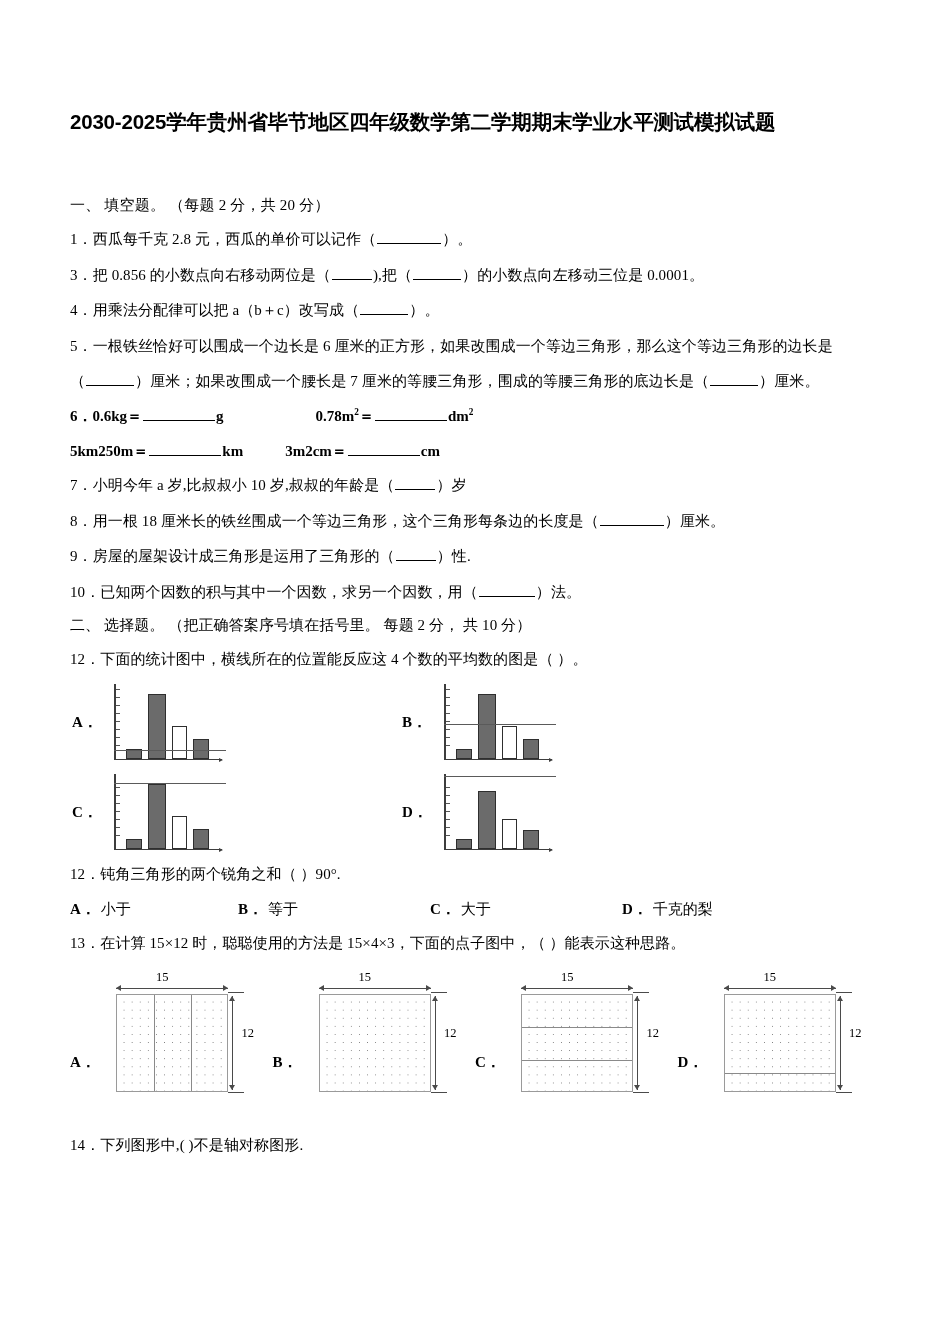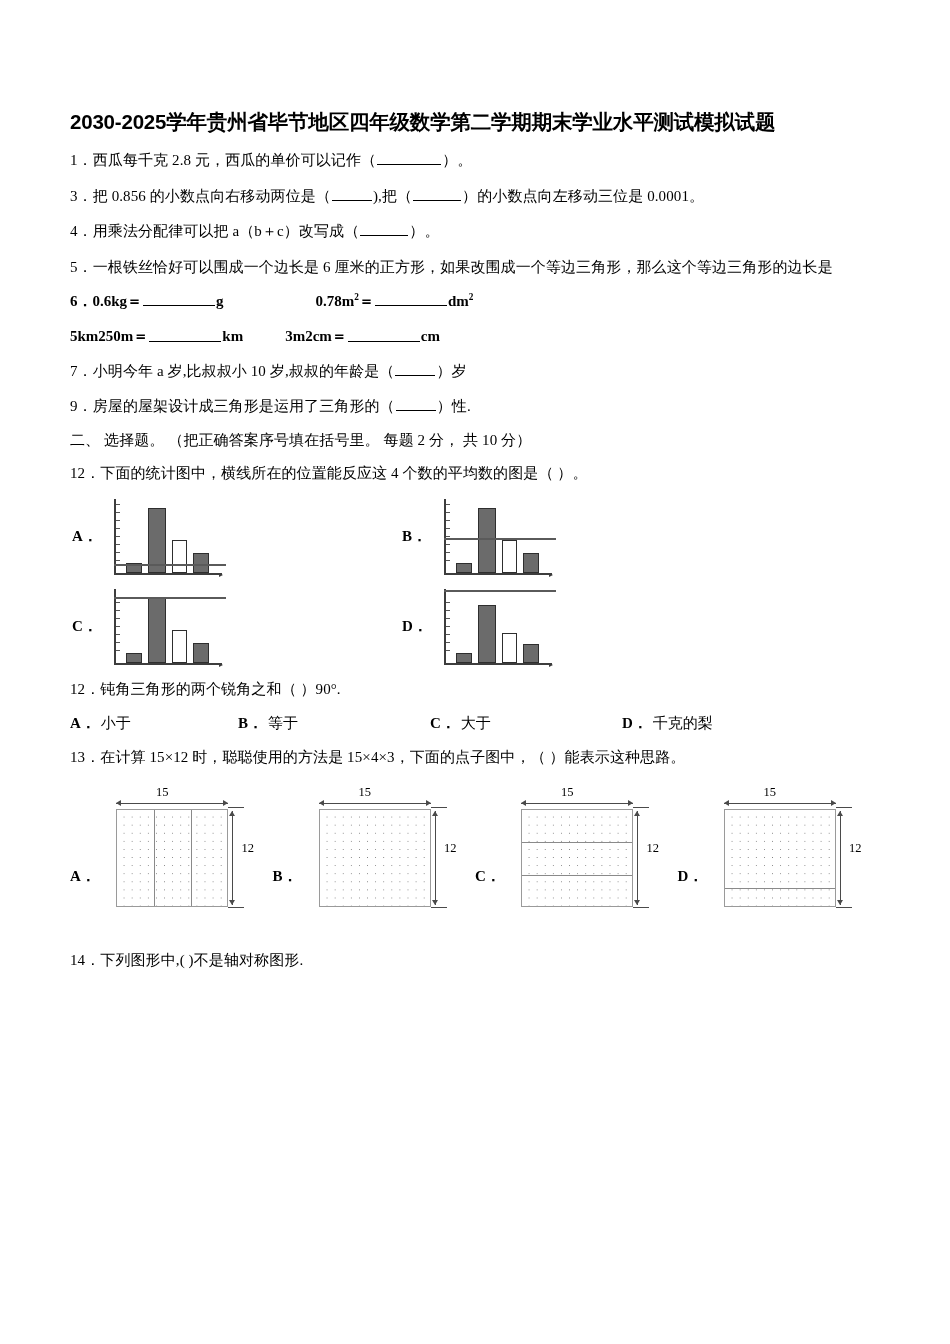--- a/index.html
+++ b/index.html
@@ -250,54 +250,64 @@
     background: #4a4a4a;
   }
 </style>
 </head>
 <body>
 
 <div class="page">
 
   <h1 class="doc-title">2030-2025学年贵州省毕节地区四年级数学第二学期期末学业水平测试模拟试题</h1>
 
+  <div class="section-head">一、 填空题。 （每题 2 分，共 20 分）</div>
 
   <div class="q">
     <span>1．</span><span>西瓜每千克 2.8 元，西瓜的单价可以记作（</span><span class="blank w64"></span><span>）。</span>
   </div>
 
 
   <div class="q">
     <span>3．</span><span>把 0.856 的小数点向右移动两位是（</span><span class="blank w40"></span><span>),把（</span><span class="blank w48"></span><span>）的小数点向左移动三位是 0.0001。</span>
   </div>
 
   <div class="q">
     <span>4．</span><span>用乘法分配律可以把 a（b＋c）改写成（</span><span class="blank w48"></span><span>）。</span>
   </div>
 
   <div class="q">
     <span>5．</span><span>一根铁丝恰好可以围成一个边长是 6 厘米的正方形，如果改围成一个等边三角形，那么这个等边三角形的边长是</span>
+  </div>
+  <div class="q">
+    <span>（</span><span class="blank w48"></span><span>）厘米；如果改围成一个腰长是 7 厘米的等腰三角形，围成的等腰三角形的底边长是（</span><span class="blank w48"></span><span>）厘米。</span>
   </div>
 
   <div class="conv-row">
     <span>6．</span><span>0.6kg＝</span><span class="blank w72"></span><span>g</span><span class="conv-gap-a"></span><span>0.78m</span><sup>2</sup><span>＝</span><span class="blank w72"></span><span>dm</span><sup>2</sup>
   </div>
   <div class="conv-row conv-row2">
     <span>5km250m＝</span><span class="blank w72"></span><span>km</span><span class="conv-gap-b"></span><span>3m2cm＝</span><span class="blank w72"></span><span>cm</span>
   </div>
 
   <div class="q">
     <span>7．</span><span>小明今年 a 岁,比叔叔小 10 岁,叔叔的年龄是（</span><span class="blank w40"></span><span>）岁</span>
   </div>
 
+  <div class="q">
+    <span>8．</span><span>用一根 18 厘米长的铁丝围成一个等边三角形，这个三角形每条边的长度是（</span><span class="blank w64"></span><span>）厘米。</span>
+  </div>
 
   <div class="q">
     <span>9．</span><span>房屋的屋架设计成三角形是运用了三角形的（</span><span class="blank w40"></span><span>）性.</span>
   </div>
 
+  <div class="q">
+    <span>10．</span><span>已知两个因数的积与其中一个因数，求另一个因数，用（</span><span class="blank w56"></span><span>）法。</span>
+  </div>
 
   <div class="q tight">二、 选择题。 （把正确答案序号填在括号里。 每题 2 分， 共 10 分）</div>
 
   <div class="q tight">
     <span>12．</span><span>下面的统计图中，横线所在的位置能反应这 4 个数的平均数的图是（      ）。</span>
   </div>
 
   <div class="chart-grid">
 
     <div class="chart-cell">

